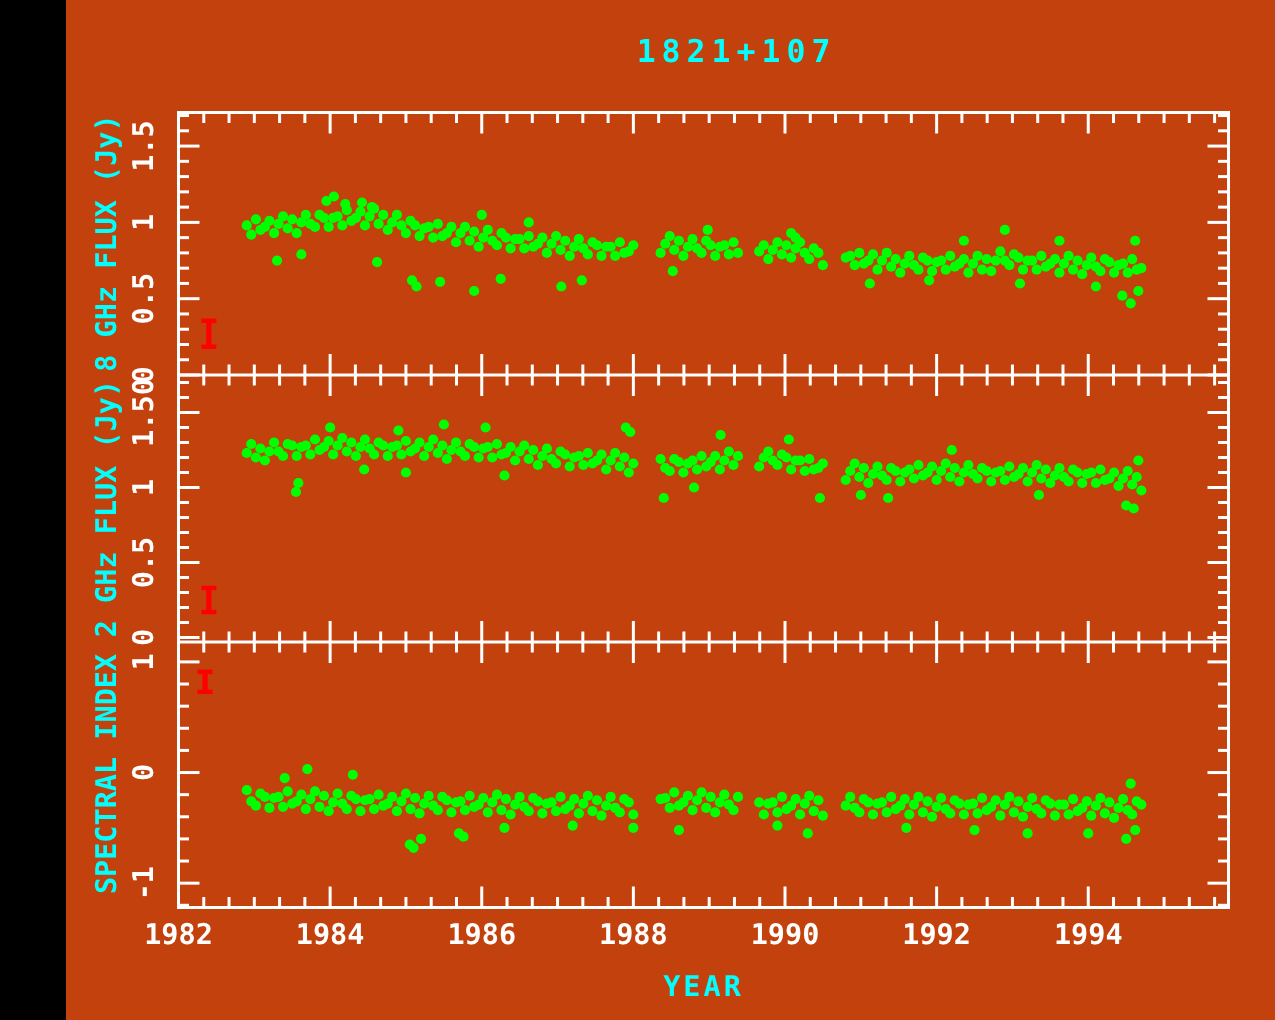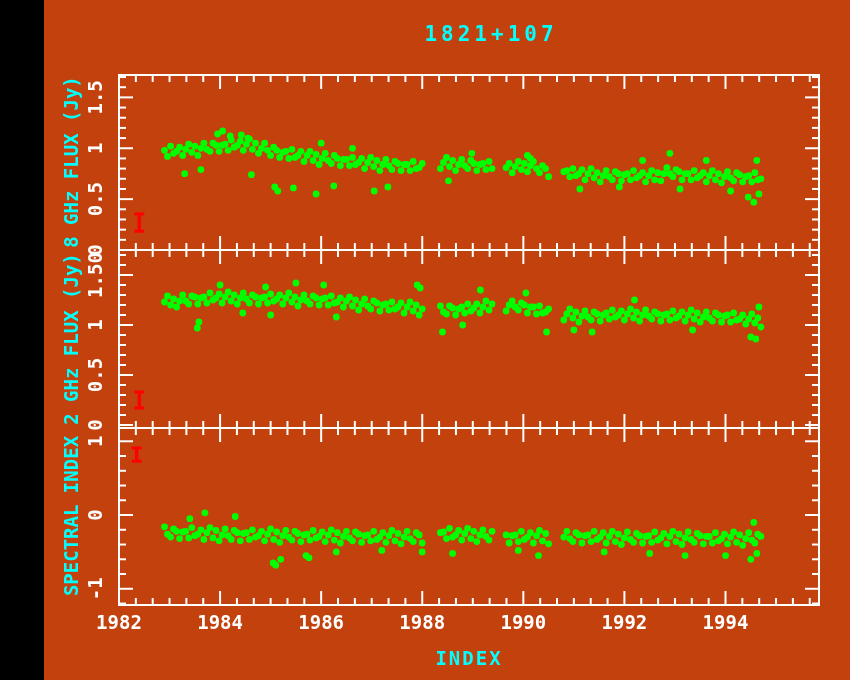--- a/index.html
+++ b/index.html
@@ -944,14 +944,14 @@
       <line x1="90.21660649819967" y1="408" x2="100.21660649819967" y2="408" stroke="#ff0000" stroke-width="3"></line>
       <line x1="92.6895306859161" y1="447.9125" x2="92.6895306859161" y2="461.1875" stroke="#ff0000" stroke-width="3.5"></line>
       <line x1="87.6895306859161" y1="447.9125" x2="97.6895306859161" y2="447.9125" stroke="#ff0000" stroke-width="3"></line>
       <line x1="87.6895306859161" y1="461.1875" x2="97.6895306859161" y2="461.1875" stroke="#ff0000" stroke-width="3"></line>
     </svg>
 
   <div class="ylab" style="left:27px;top:162px;">8 GHz FLUX (Jy)</div>
   <div class="ylab" style="left:27px;top:339px;">2 GHz FLUX (Jy)</div>
   <div class="ylab" style="left:27px;top:516px;">SPECTRAL INDEX</div>
 
-  <div class="xlab">INDEX</div>
+  <div class="xlab">YEAR</div>
 </div>
 
 </body></html>

